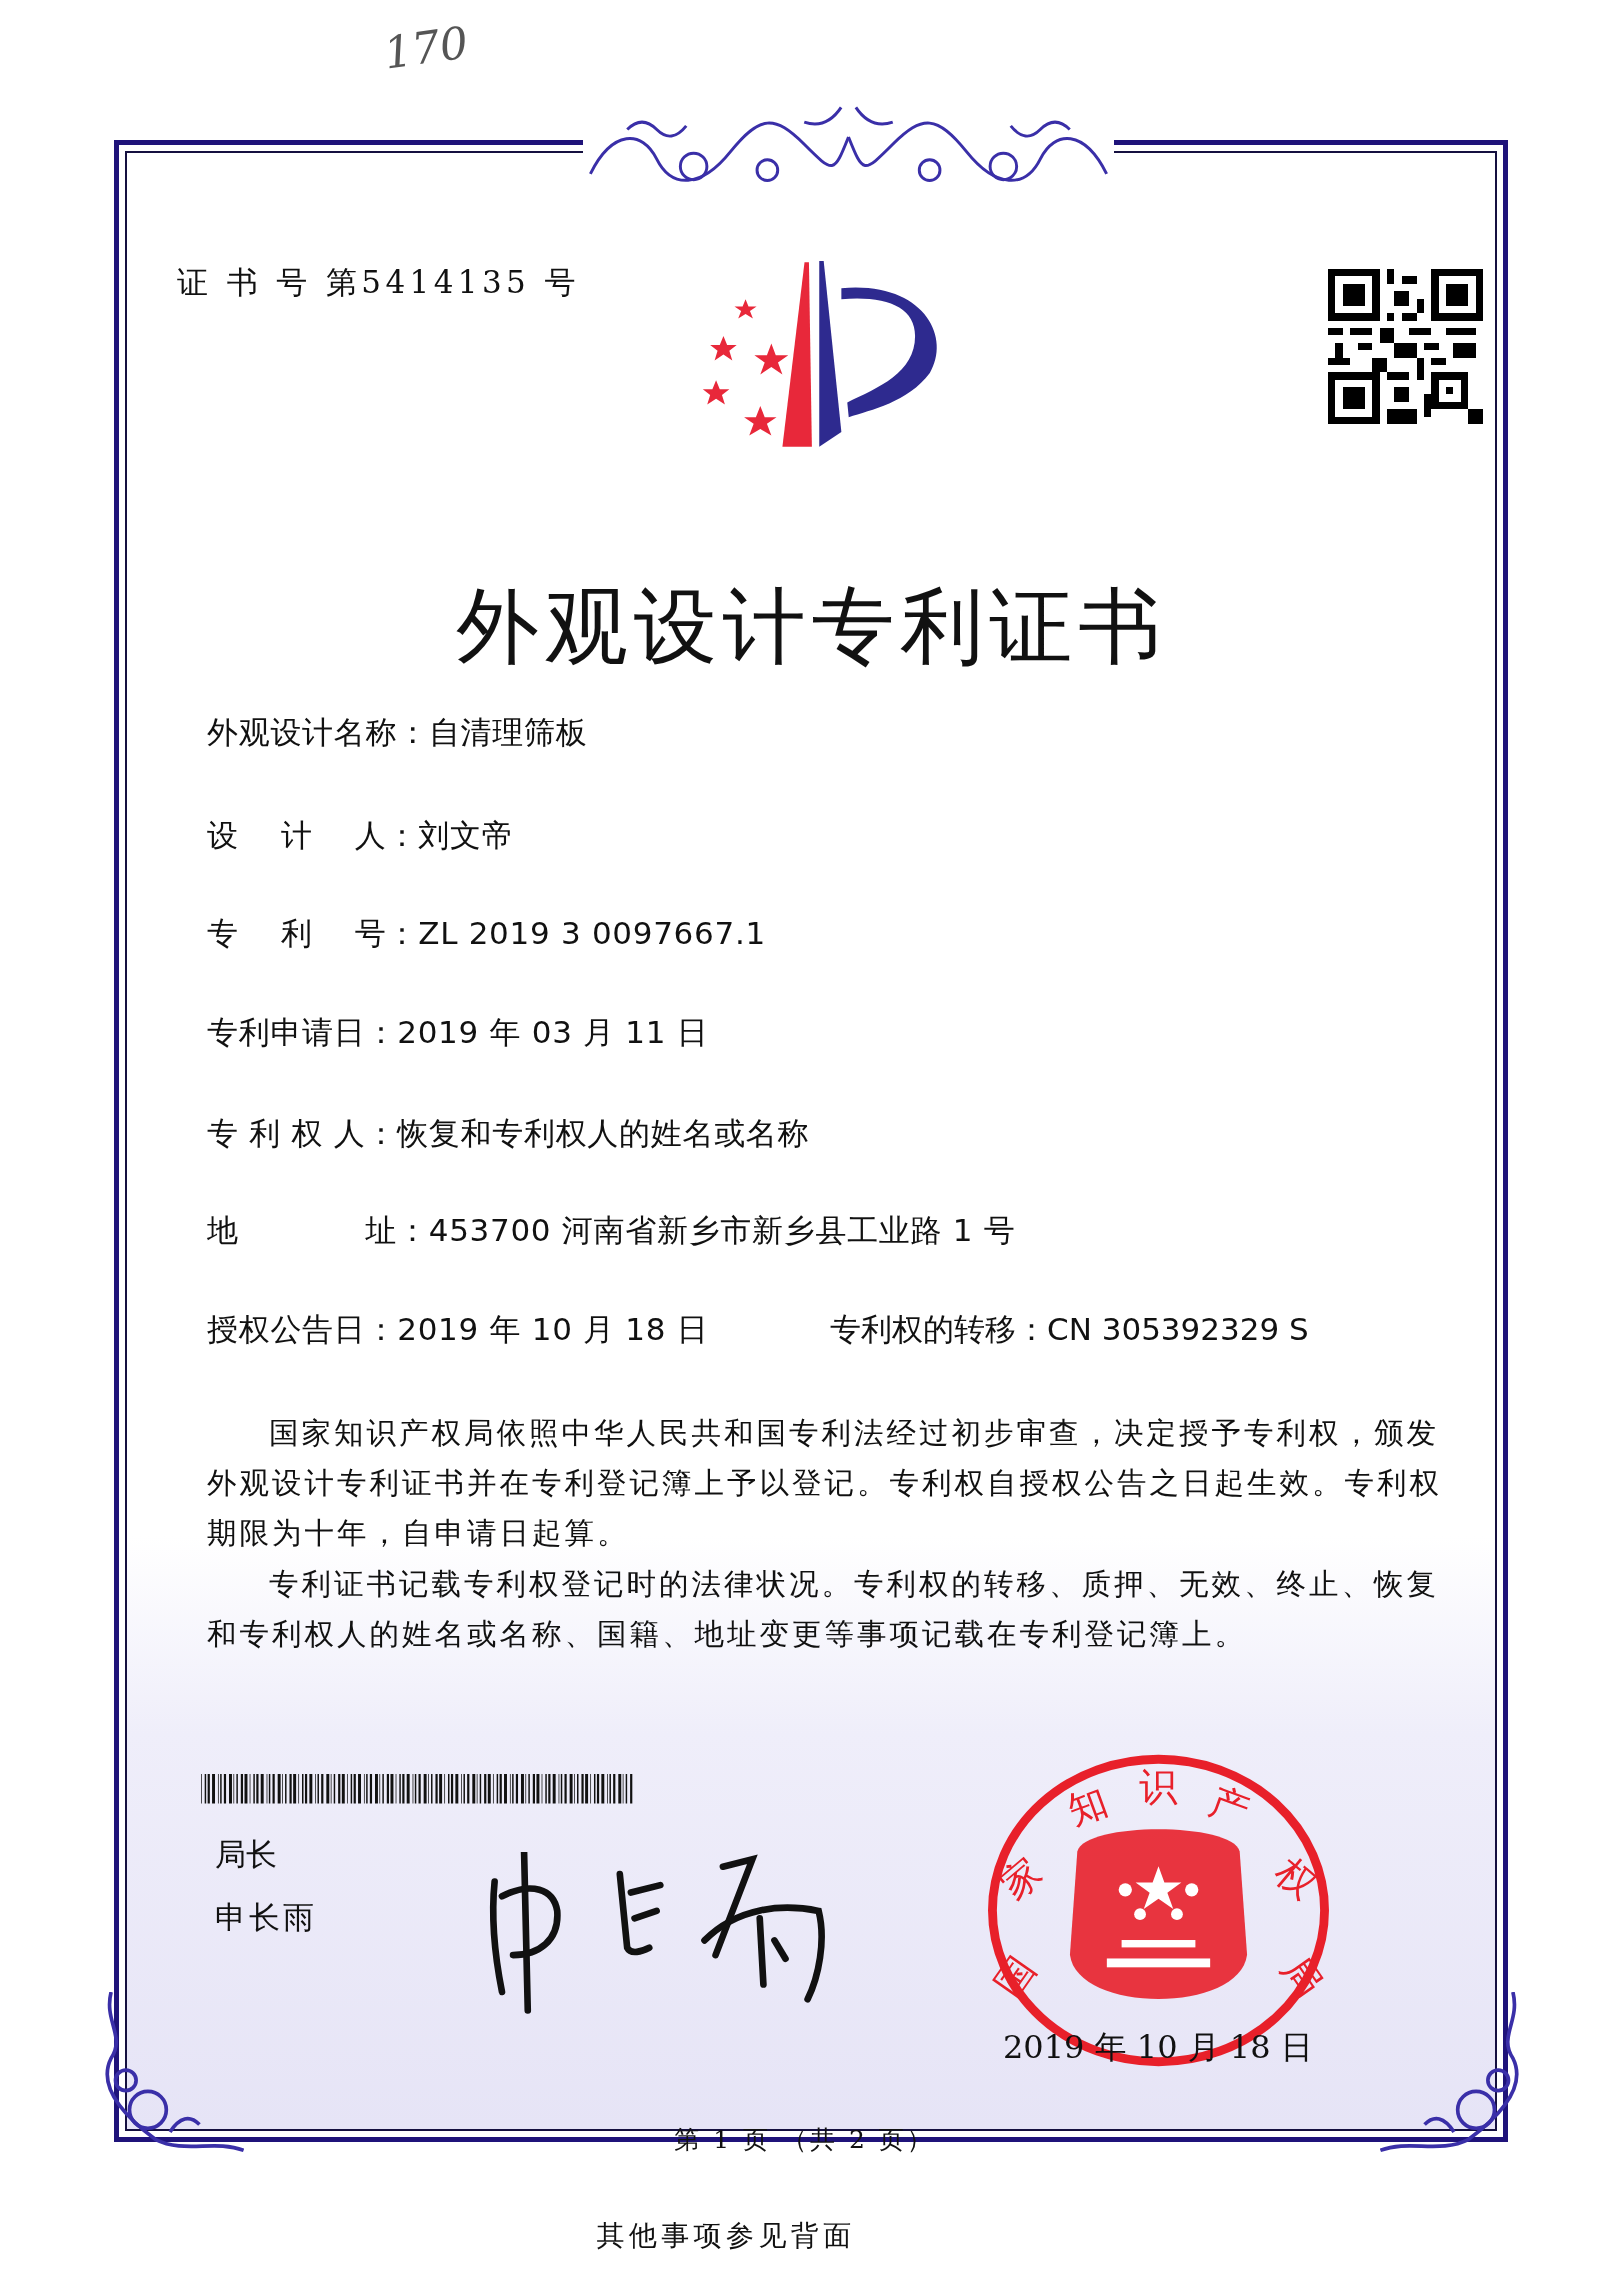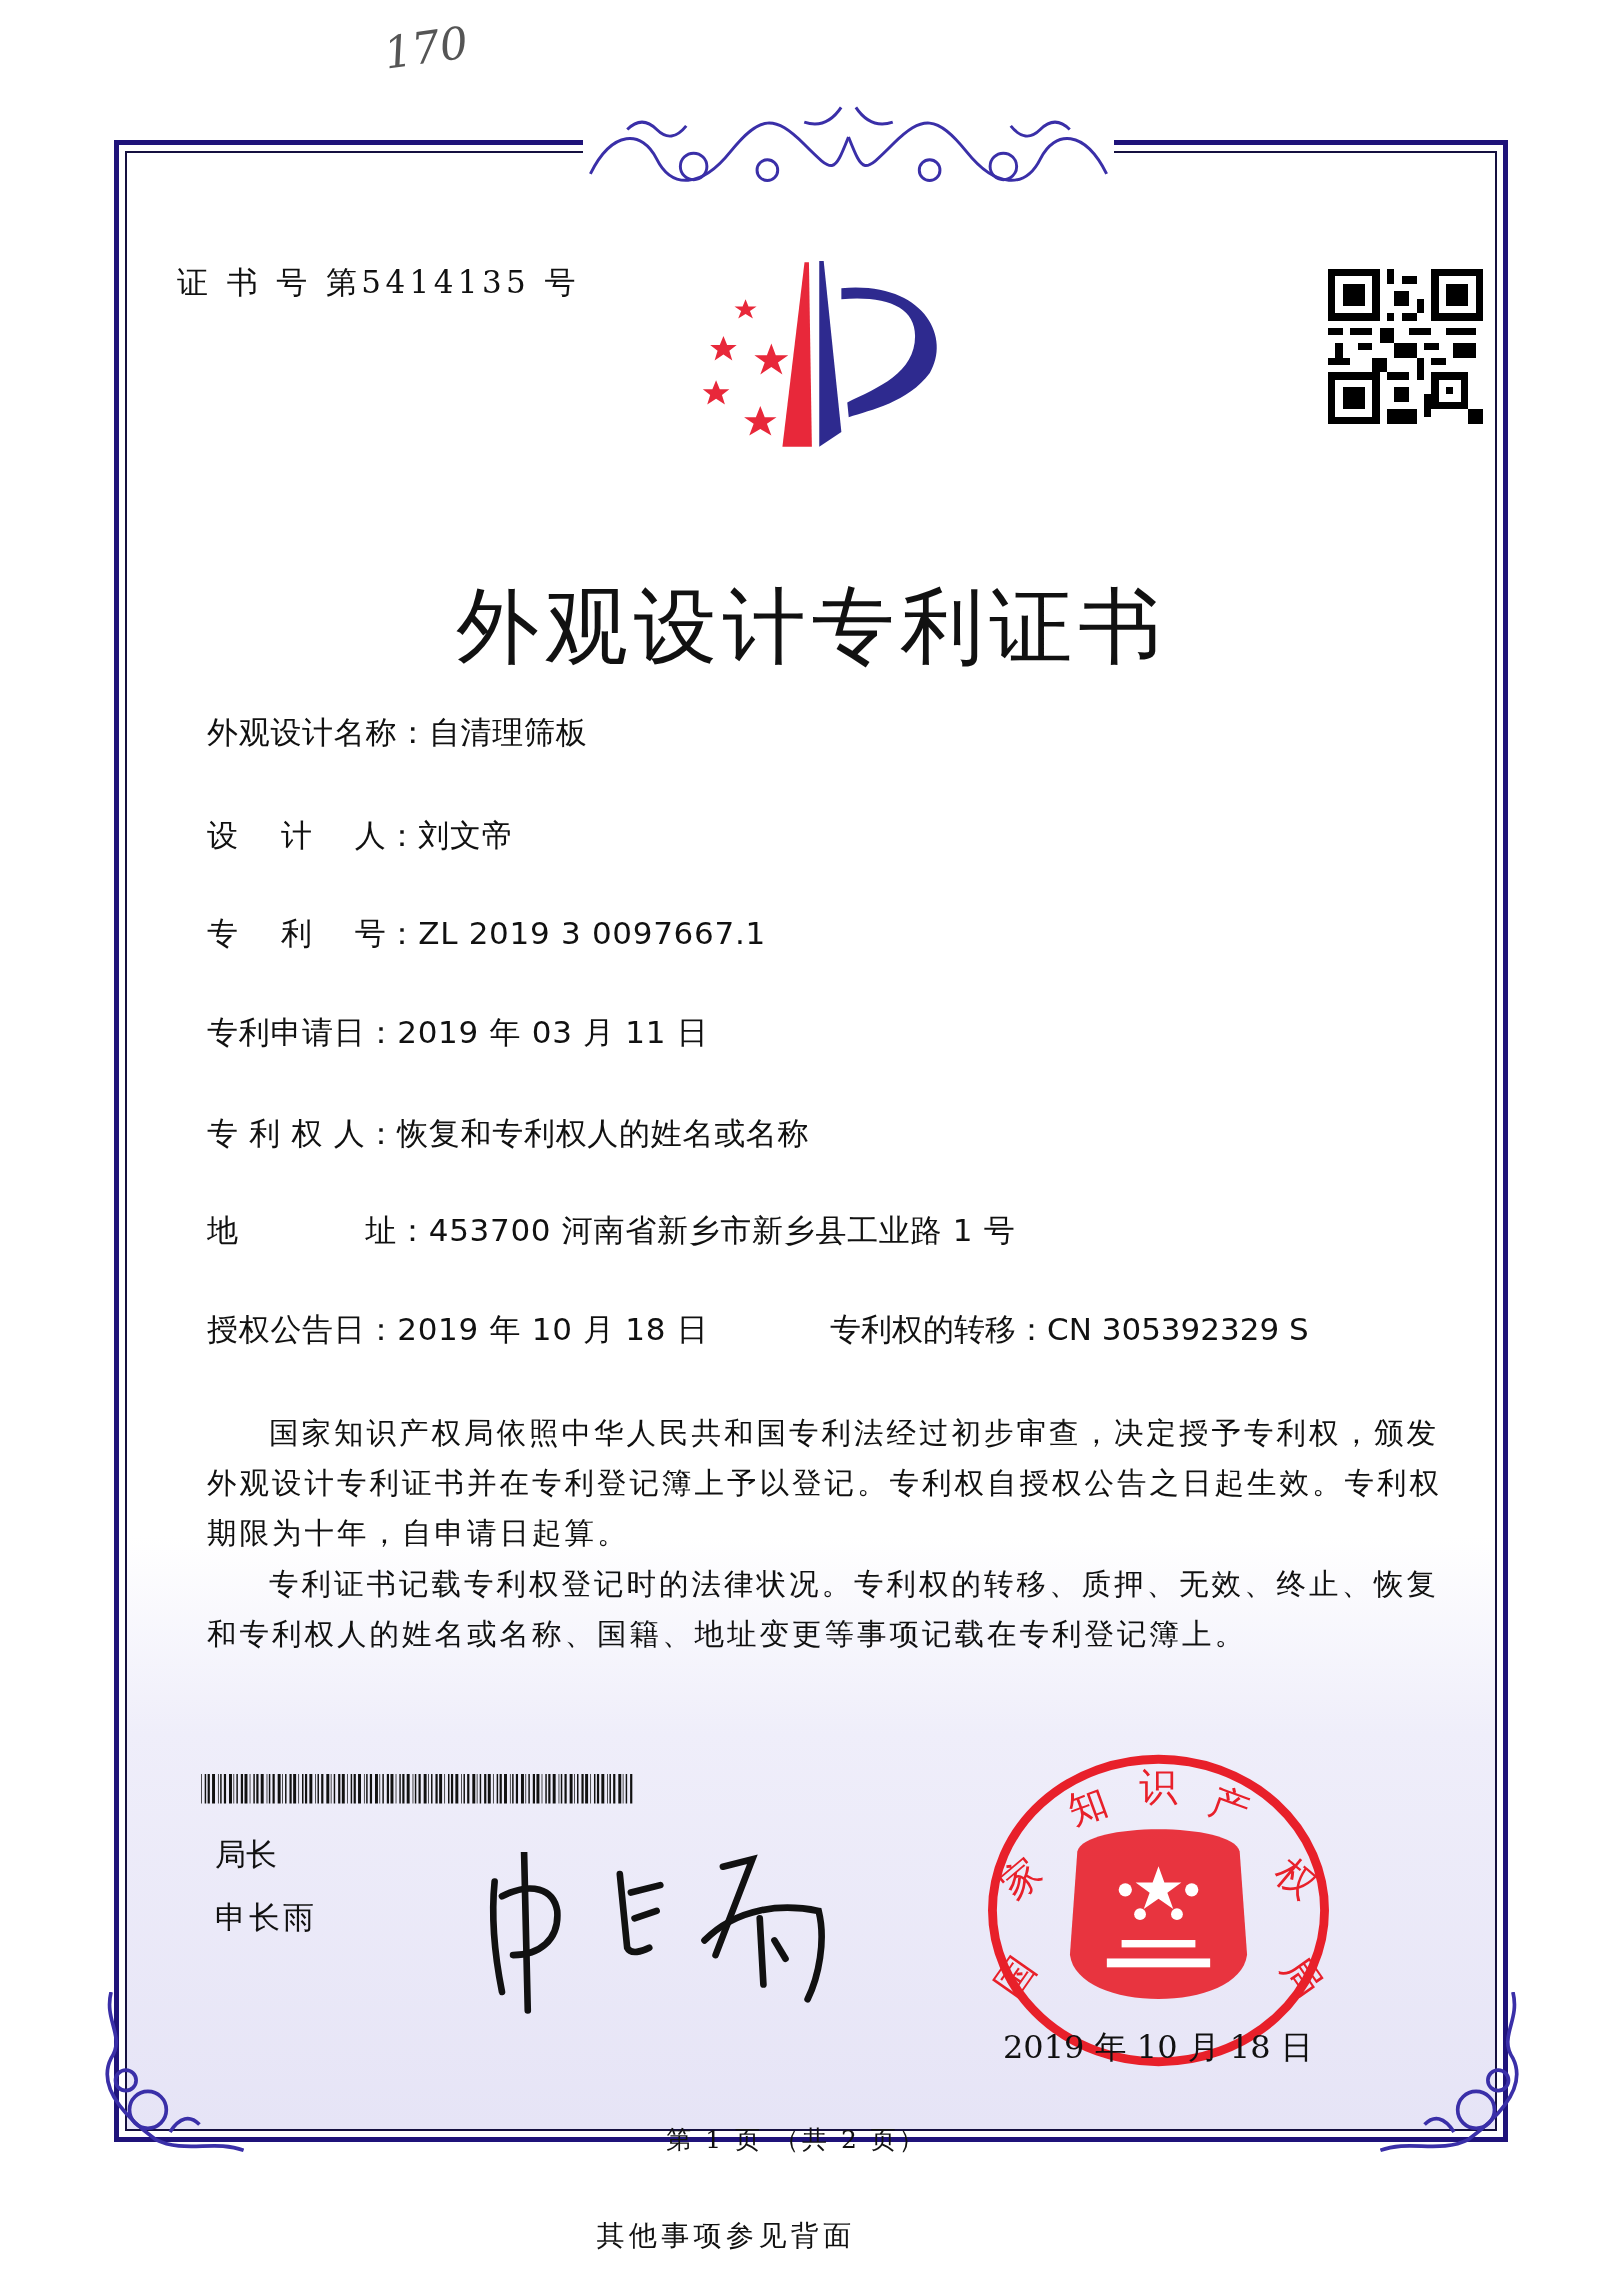--- a/index.html
+++ b/index.html
@@ -56,21 +56,21 @@
   .dir-title { position:absolute; left:215px; top:1834px; font-size:31px; }
   .dir-name { position:absolute; left:215px; top:1897px; font-size:31px; letter-spacing:3px; }
   .signature { position:absolute; left:472px; top:1852px; width:384px; height:162px; }
 
   .seal { position:absolute; left:974px; top:1748px; width:369px; height:325px; }
   .seal-date {
     position:absolute; left:1003px; top:2026px; font-size:32px; font-family:"DejaVu Serif", serif;
   }
   .page-no {
     position:absolute; left:0; width:1593px; top:2123px; text-align:center; font-size:25px;
-    font-family:"DejaVu Serif", serif; letter-spacing:3px;
+    font-family:"DejaVu Serif", serif; letter-spacing:3px;padding-left:8px;
   }
   .back-note {
     position:absolute; left:0; width:1452px; top:2217px; text-align:center; font-size:28px;
     font-family:"DejaVu Serif", serif; letter-spacing:4.4px;
   }
 </style>
 </head>
 <body>
 
 <div class="handnote">170</div>

